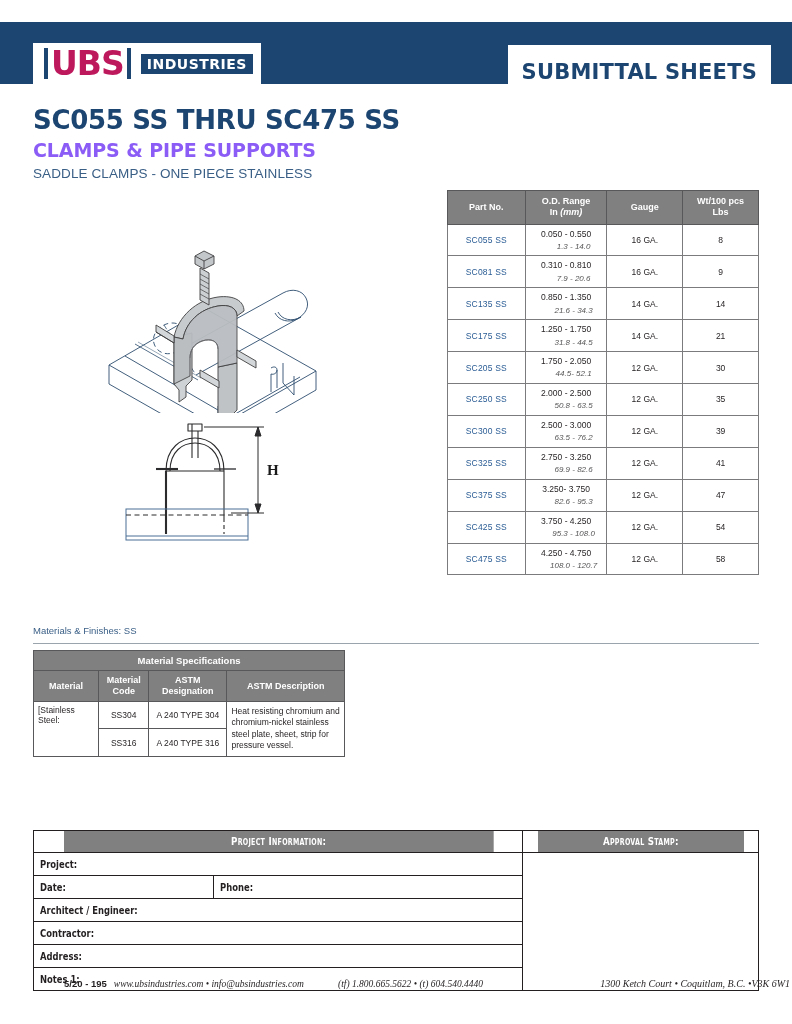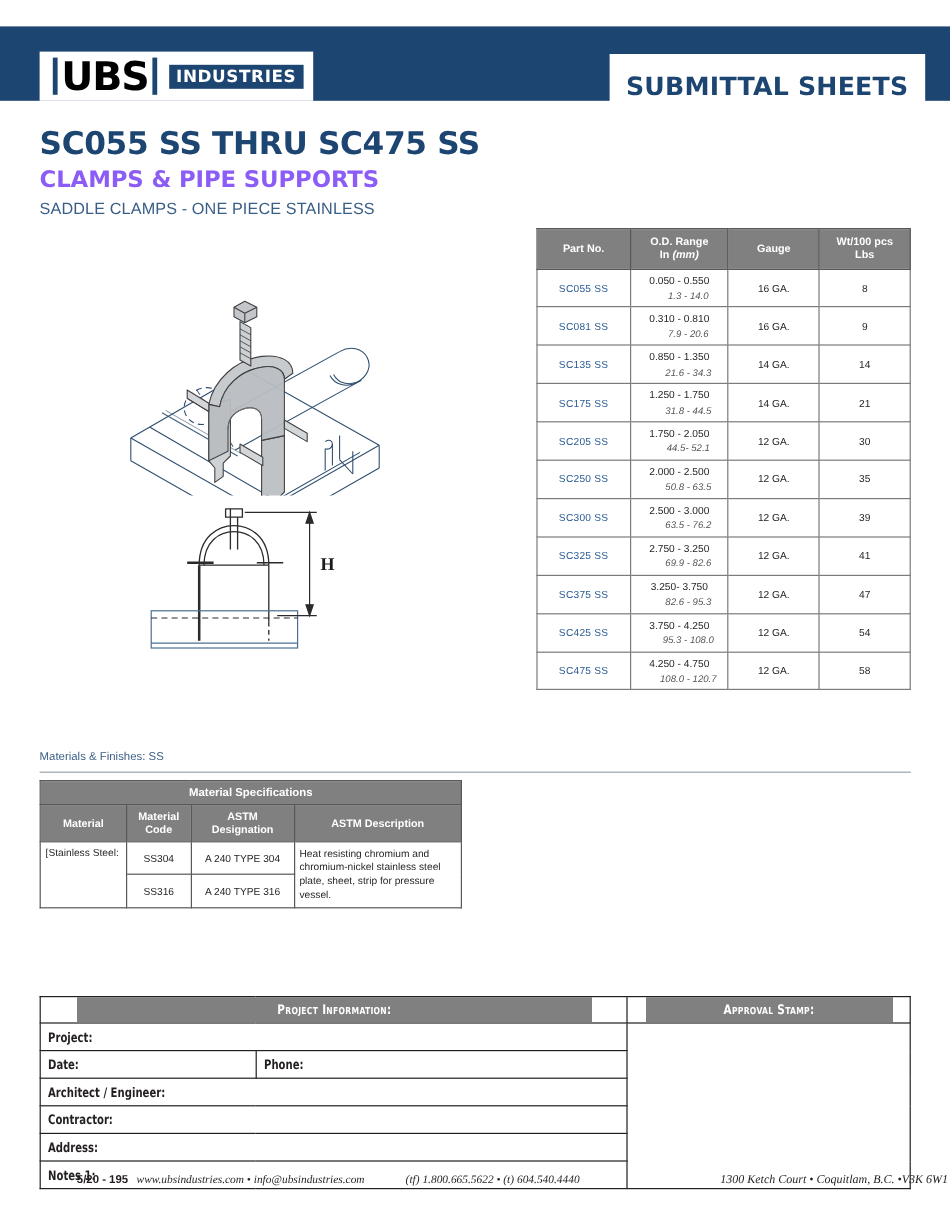--- a/index.html
+++ b/index.html
@@ -32,21 +32,21 @@
     display: flex;
     align-items: center;
     gap: 7px;
     z-index: 5;
   }
   .logo-ubs {
     font-family: "DejaVu Sans", sans-serif;
     font-weight: bold;
     font-size: 33px;
     letter-spacing: -1px;
-    color: #000000;
+    color: #be185d;
     line-height: 1;
     display: flex;
     align-items: center;
   }
   .logo-bar {
     display: inline-block;
     width: 4px;
     height: 31px;
     background: #1c4571;
     margin: 0 3px;
@@ -181,21 +181,21 @@
   }
   .materials-rule {
     position: absolute;
     left: 33px; top: 643px;
     width: 726px; height: 1px;
     background: #9aa4ad;
   }
   .mat-table {
     position: absolute;
     left: 33px; top: 650px;
-    width: 352px;
+    width: 312px;
     border-collapse: collapse;
   }
   .mat-table th,
   .mat-table td {
     border: 1px solid #58585a;
   }
   .mat-table th {
     background: #808080;
     color: #ffffff;
     font-family: "Liberation Sans", sans-serif;

